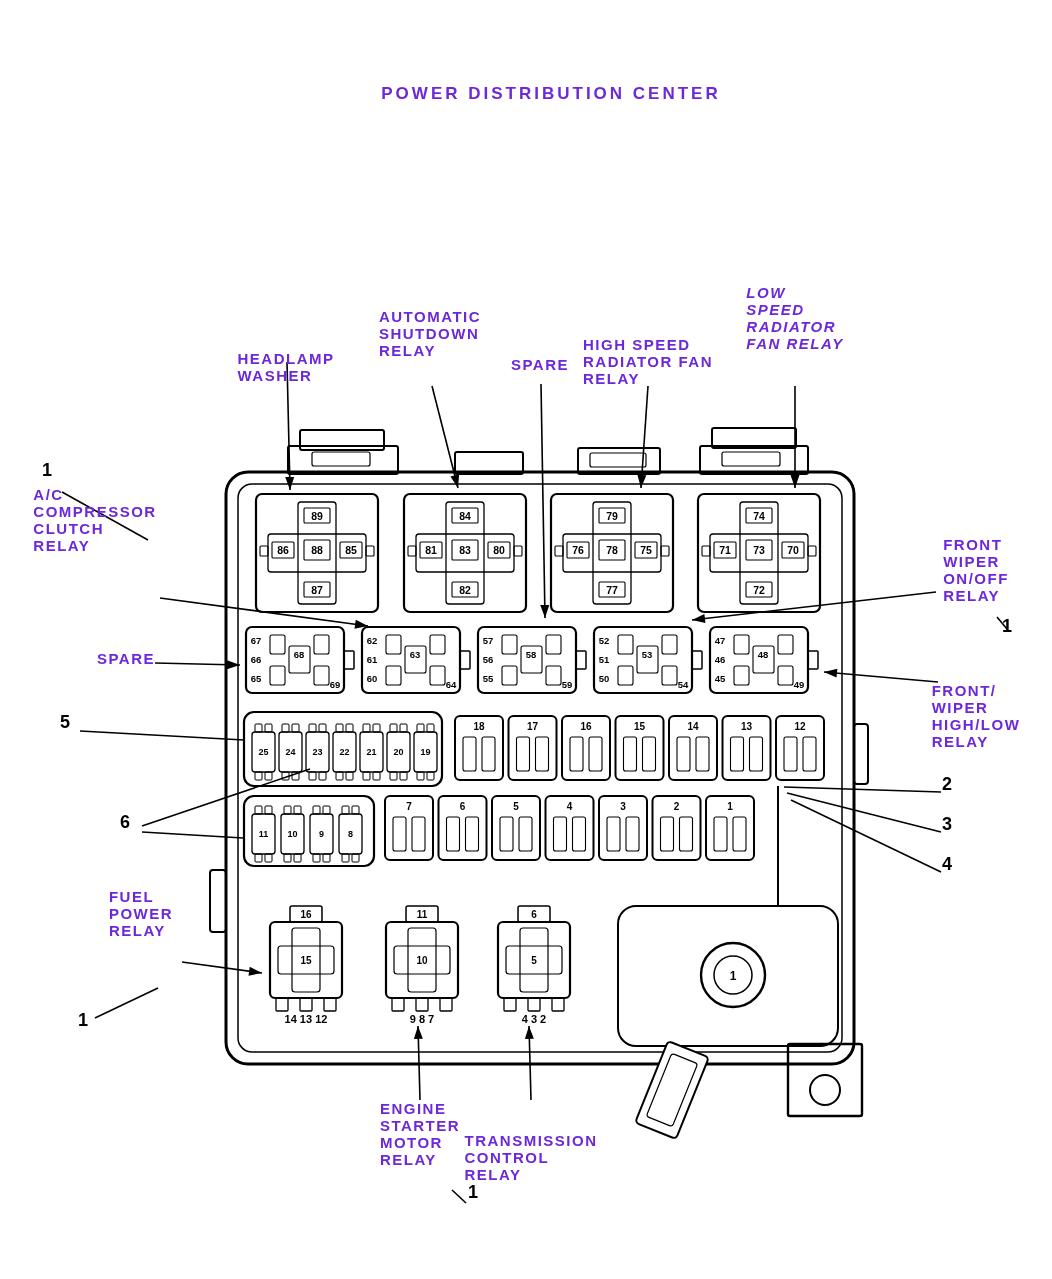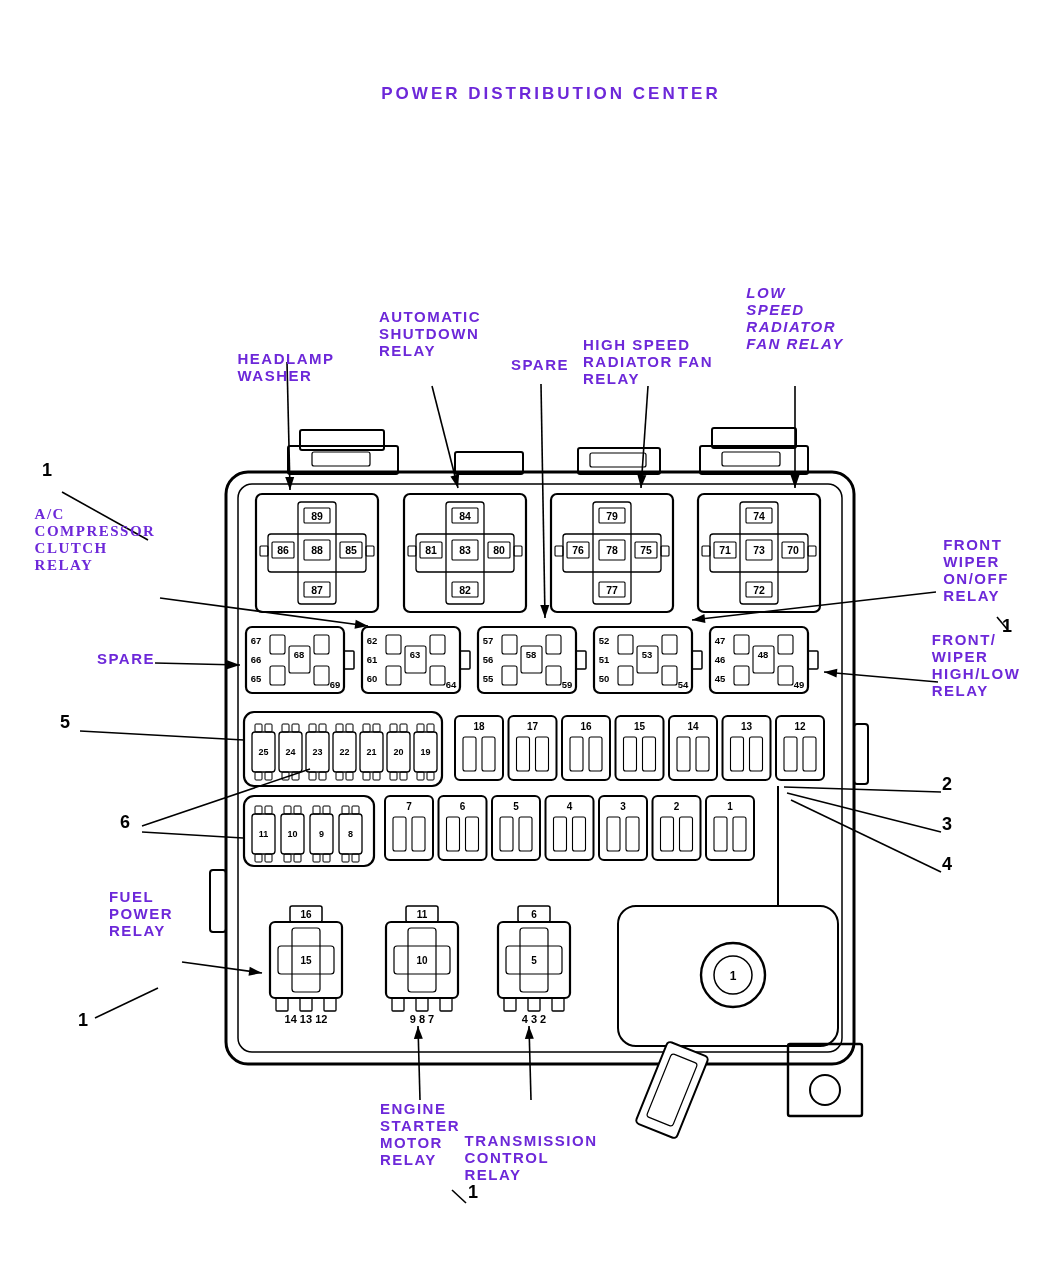--- a/index.html
+++ b/index.html
@@ -373,21 +373,21 @@
     <div>RELAY</div>
   </div>
   <div class="lbl" style="left:795px;top:284px;font-style:italic;">
     <div>LOW</div>
     <div>SPEED</div>
     <div>RADIATOR</div>
     <div>FAN RELAY</div>
   </div>
 
   <div class="num" style="left:42px;top:460px;">1</div>
-  <div class="lbl" style="left:95px;top:506px;font-family:Liberation Serif, serif;">
+  <div class="lbl" style="left:95px;top:486px;">
     <div>A/C</div>
     <div>COMPRESSOR</div>
     <div>CLUTCH</div>
     <div>RELAY</div>
   </div>
   <div class="lbl" style="left:126px;top:650px;">
     <div>SPARE</div>
   </div>
   <div class="num" style="left:60px;top:712px;">5</div>
   <div class="num" style="left:120px;top:812px;">6</div>
@@ -398,21 +398,21 @@
   </div>
   <div class="num" style="left:78px;top:1010px;">1</div>
 
   <div class="lbl" style="left:976px;top:536px;">
     <div>FRONT</div>
     <div>WIPER</div>
     <div>ON/OFF</div>
     <div>RELAY</div>
   </div>
   <div class="num" style="left:1002px;top:616px;">1</div>
-  <div class="lbl" style="left:976px;top:631px;">
+  <div class="lbl" style="left:976px;top:682px;">
     <div>FRONT/</div>
     <div>WIPER</div>
     <div>HIGH/LOW</div>
     <div>RELAY</div>
   </div>
   <div class="num" style="left:942px;top:774px;">2</div>
   <div class="num" style="left:942px;top:814px;">3</div>
   <div class="num" style="left:942px;top:854px;">4</div>
 
   <div class="lbl" style="left:420px;top:1100px;">

